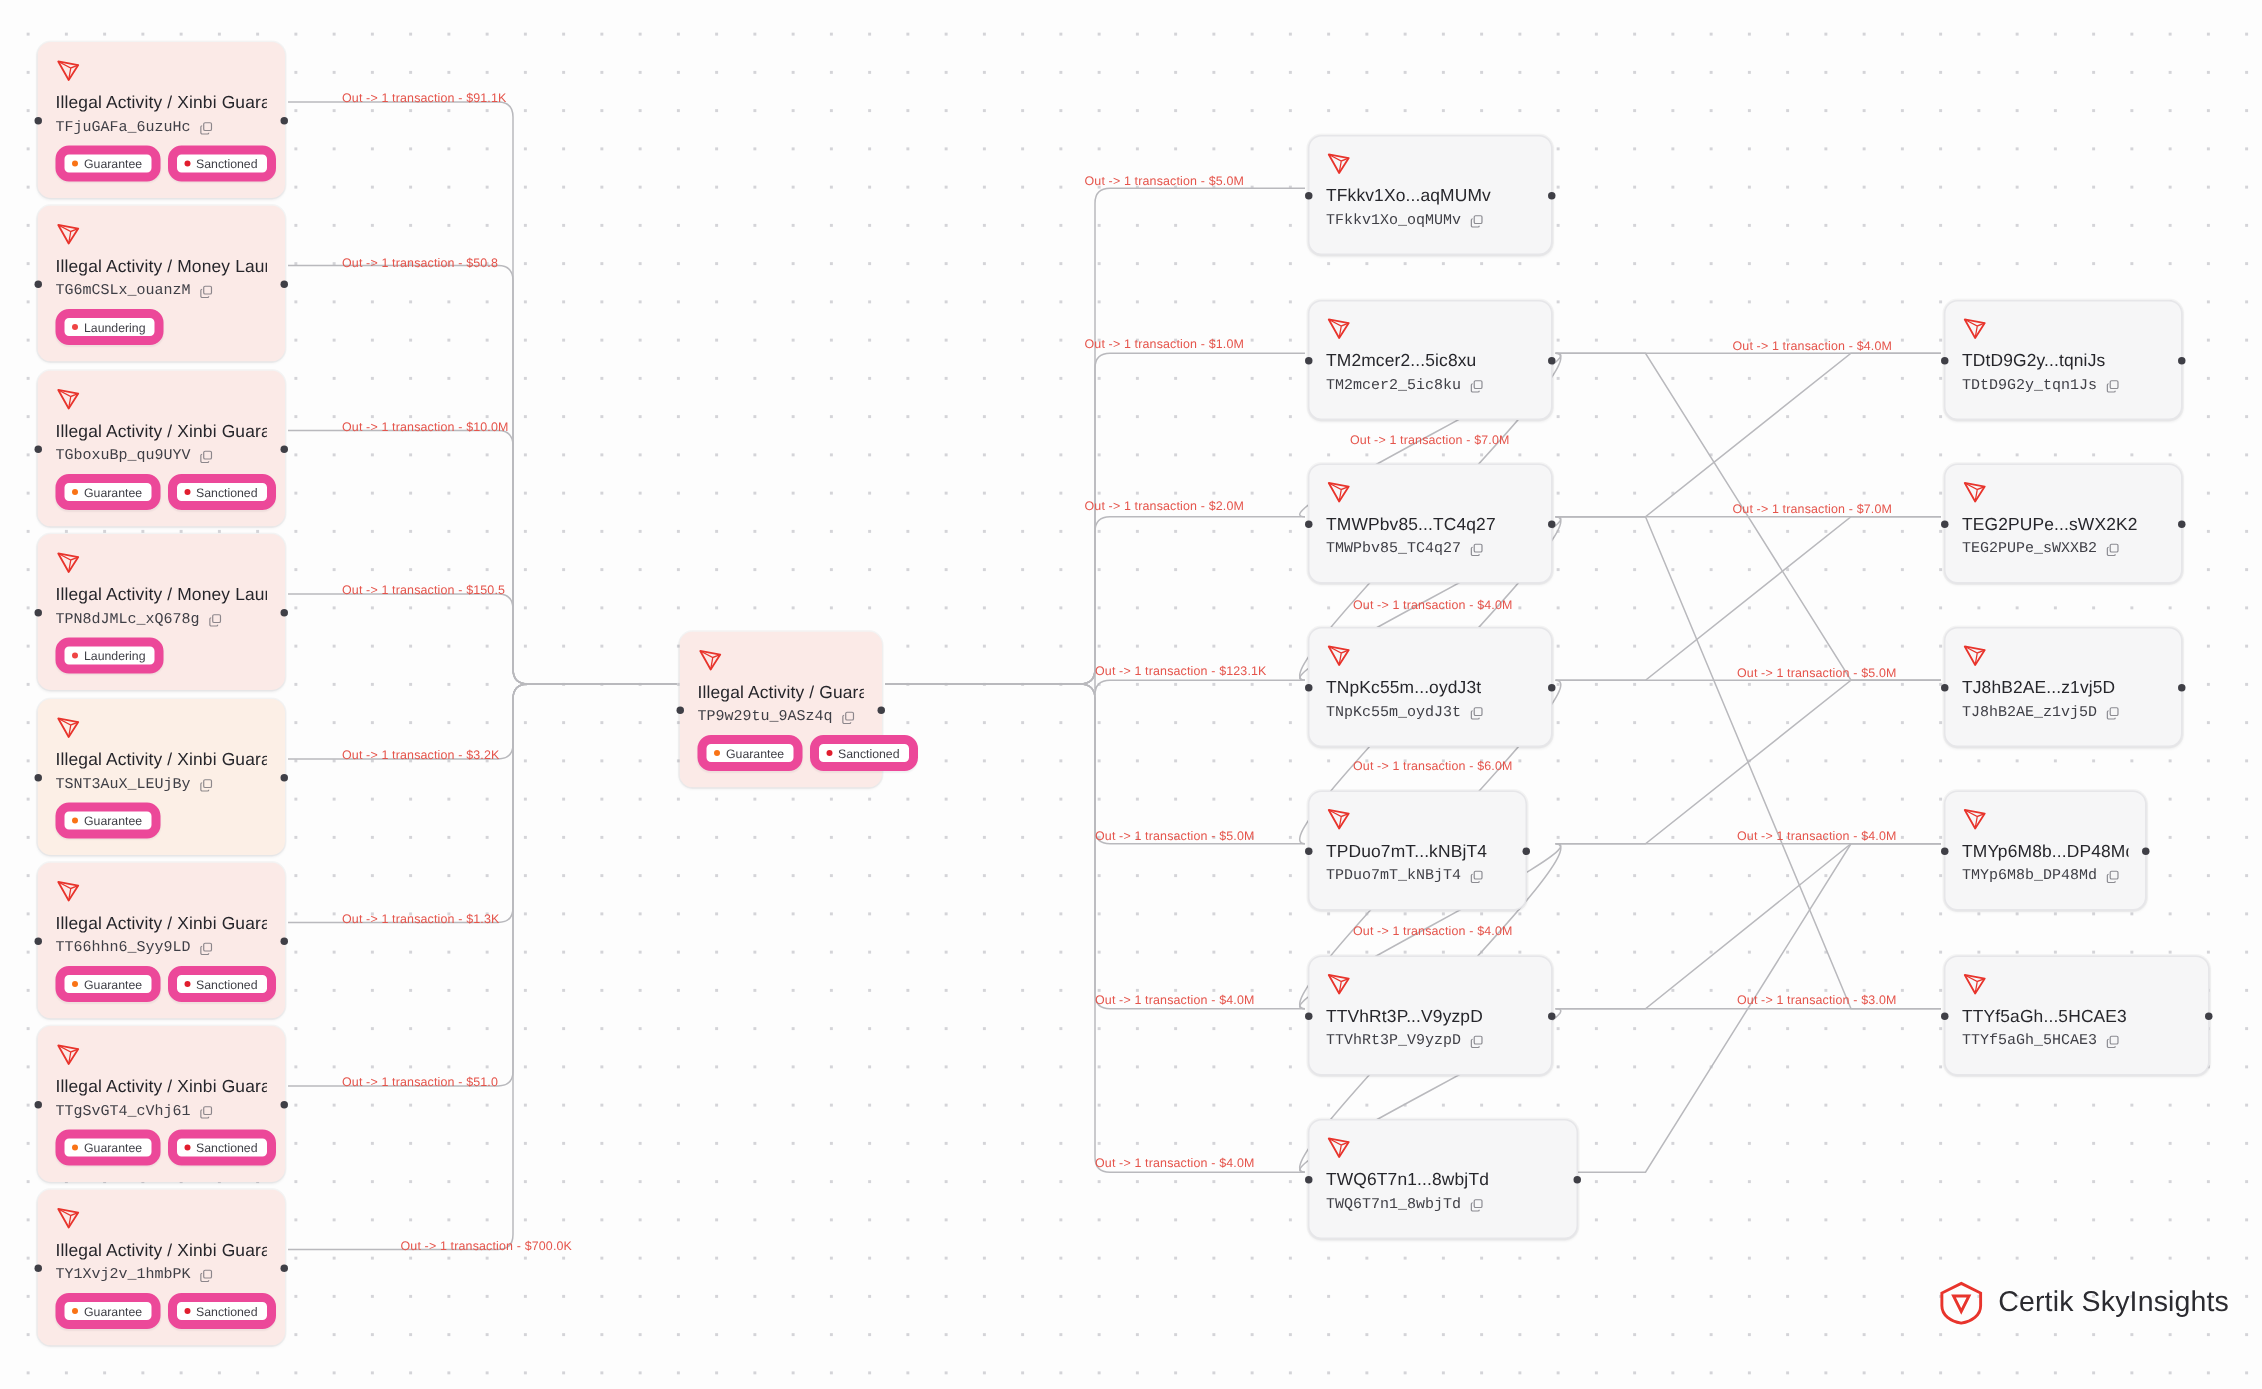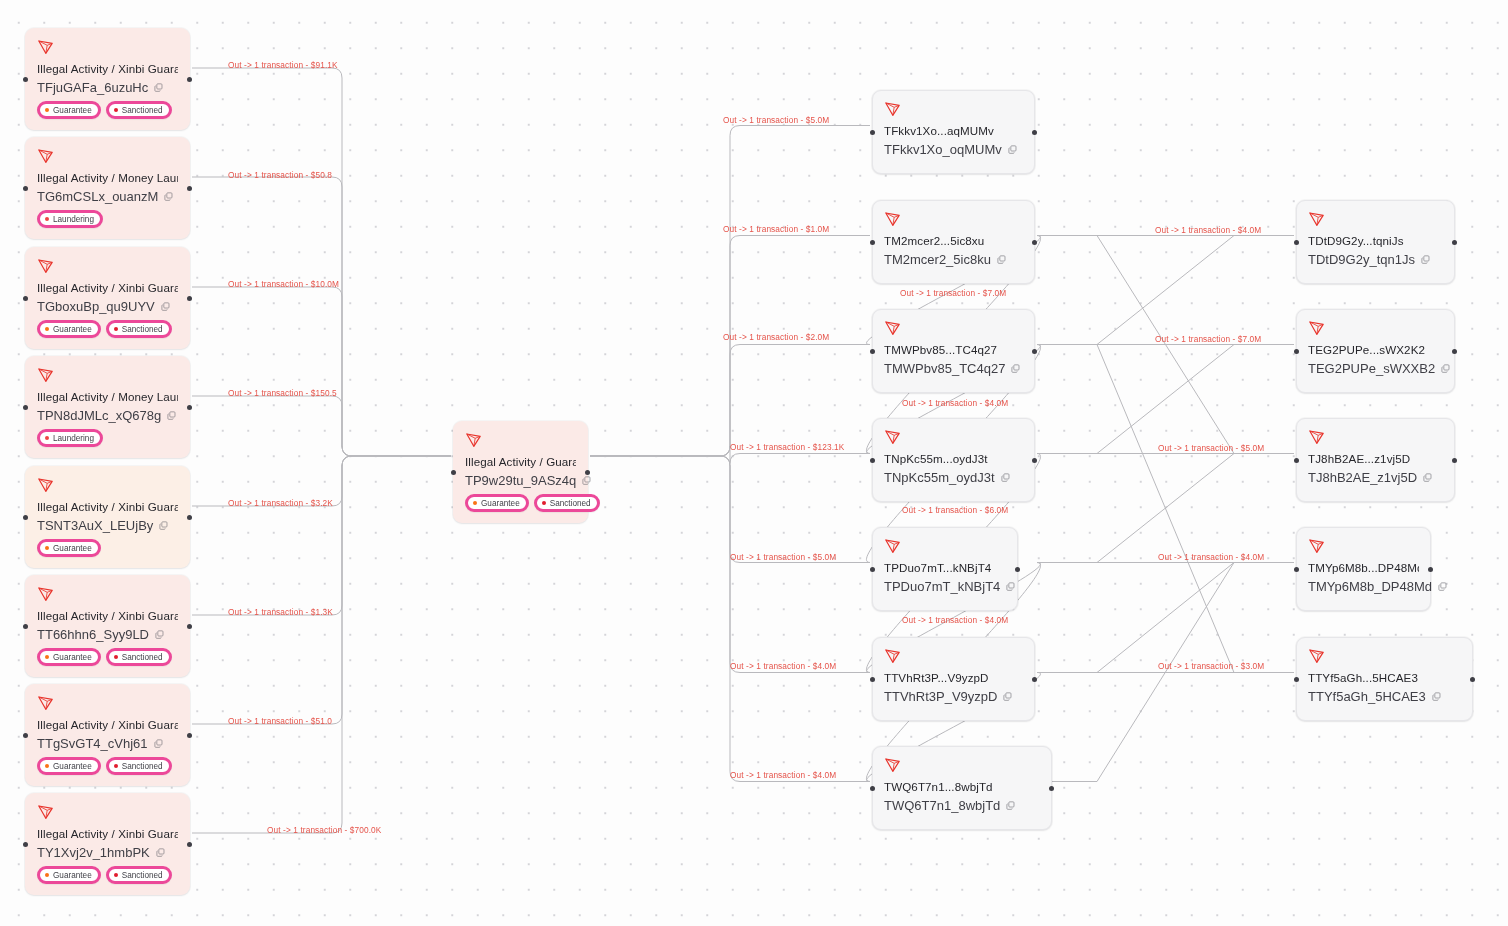--- a/index.html
+++ b/index.html
@@ -44,31 +44,31 @@
     letter-spacing: .1px;
     white-space: nowrap;
     overflow: hidden;
     margin-bottom: 5px;
   }
   .node-addr-row {
     display: flex; align-items: center; gap: 6px;
     margin-bottom: 6px;
   }
   .node-addr {
-    font-family: Liberation Sans, sans-serif;
-    font-size: 13px;
+    font-family: Liberation Mono, monospace;
+    font-size: 10px;
     color: #3f3f46;
     white-space: nowrap;
   }
   .copy-icon { width: 9px; height: 9px; flex: none; opacity: .65; }
   .tags { display: flex; gap: 5px; flex-wrap: nowrap; }
   .tag {
     display: inline-flex; align-items: center; gap: 4px;
     background: #ffffff;
-    border: 3px solid #ec4899;
+    border: 6px solid #ec4899;
     border-radius: 9px;
     padding: 1.5px 6px 1.5px 5px;
     font-size: 8.2px;
     color: #3f3f46;
     white-space: nowrap;
     box-shadow: 0 1px 1px rgba(16,20,30,0.05);
   }
   .dot { width: 4px; height: 4px; border-radius: 50%; display: inline-block; }
   .dot.guarantee  { background: #f97316; }
   .dot.sanctioned { background: #e11d2e; }
@@ -556,14 +556,21 @@
       <div class="edge-label" style="left: 902px; top: 398px;">Out -&gt; 1 transaction - $4.0M</div>
       <div class="edge-label" style="left: 902px; top: 505px;">Out -&gt; 1 transaction - $6.0M</div>
       <div class="edge-label" style="left: 902px; top: 615px;">Out -&gt; 1 transaction - $4.0M</div>
       <div class="edge-label" style="left: 1155px; top: 225px;">Out -&gt; 1 transaction - $4.0M</div>
       <div class="edge-label" style="left: 1155px; top: 334px;">Out -&gt; 1 transaction - $7.0M</div>
       <div class="edge-label" style="left: 1158px; top: 443px;">Out -&gt; 1 transaction - $5.0M</div>
       <div class="edge-label" style="left: 1158px; top: 552px;">Out -&gt; 1 transaction - $4.0M</div>
       <div class="edge-label" style="left: 1158px; top: 661px;">Out -&gt; 1 transaction - $3.0M</div>
     </div>
 
+  <div id="watermark">
+    <svg viewBox="0 0 48 48" width="31" height="31">
+      <path d="M24 4 L44 14 L44 27 C44 37 35 43 24 45 C13 43 4 37 4 27 L4 14 Z" fill="none" stroke="#e8342c" stroke-width="3"></path>
+      <path d="M16 17 L32 17 L24 33 Z" fill="none" stroke="#e8342c" stroke-width="3"></path>
+    </svg>
+    <span class="wm-text">Certik SkyInsights</span>
+  </div>
 
 </div>
 
 </body></html>

